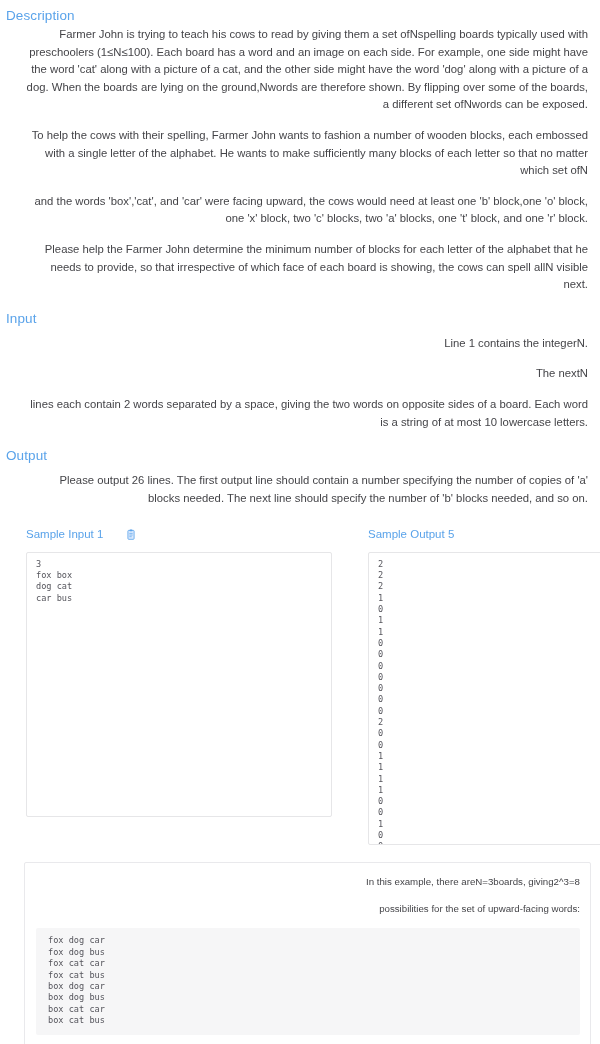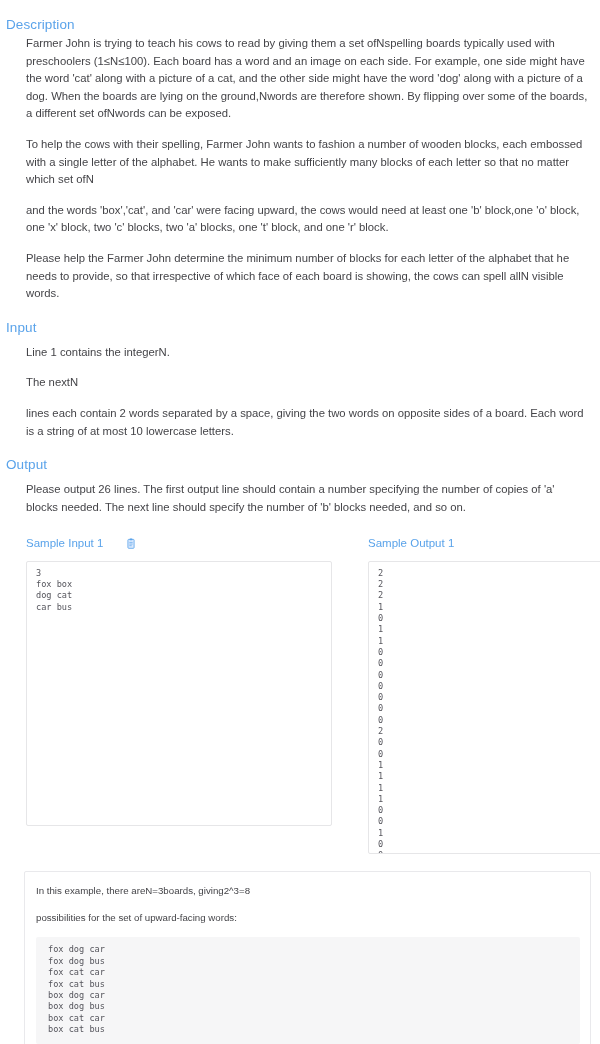--- a/index.html
+++ b/index.html
@@ -18,30 +18,30 @@
 
   .section-title {
     color: #5aa3ea;
     font-size: 13.5px;
     font-weight: 400;
     margin: 0;
     padding: 0 0 0 6px;
     line-height: 20px;
     letter-spacing: .1px;
   }
-  #desc-title { padding-top: 15px; }
+  #desc-title { padding-top: 6px; }
 
   .body-block { padding: 0 12px 0 26px; }
 
   p.para {
     margin: 0 0 13px 0;
     font-size: 11.3px;
     line-height: 17.6px;
     color: #444448;
-    text-align: left;
+    text-align: right;
     word-break: break-word;
   }
   p.para:last-child { margin-bottom: 0; }
   .gap-md { height: 15px; }
 
   
   .samples {
     position: relative;
     padding: 0 0 0 26px;
     margin-top: 18px;
@@ -108,21 +108,21 @@
 </head>
 <body>
 
 <div class="page">
 
   <h2 class="section-title" id="desc-title">Description</h2>
   <div class="body-block">
     <p class="para">Farmer John is trying to teach his cows to read by giving them a set ofNspelling boards typically used with preschoolers (1≤N≤100). Each board has a word and an image on each side. For example, one side might have the word 'cat' along with a picture of a cat, and the other side might have the word 'dog' along with a picture of a dog. When the boards are lying on the ground,Nwords are therefore shown. By flipping over some of the boards, a different set ofNwords can be exposed.</p>
     <p class="para">To help the cows with their spelling, Farmer John wants to fashion a number of wooden blocks, each embossed with a single letter of the alphabet. He wants to make sufficiently many blocks of each letter so that no matter which set ofN</p>
     <p class="para">and the words 'box','cat', and 'car' were facing upward, the cows would need at least one 'b' block,one 'o' block, one 'x' block, two 'c' blocks, two 'a' blocks, one 't' block, and one 'r' block.</p>
-    <p class="para">Please help the Farmer John determine the minimum number of blocks for each letter of the alphabet that he needs to provide, so that irrespective of which face of each board is showing, the cows can spell allN visible words.</p>
+    <p class="para">Please help the Farmer John determine the minimum number of blocks for each letter of the alphabet that he needs to provide, so that irrespective of which face of each board is showing, the cows can spell allN visible next.</p>
   </div>
 
   <div class="gap-md"></div>
 
   <h2 class="section-title">Input</h2>
   <div class="body-block">
     <div style="height:6px"></div>
     <p class="para">Line 1 contains the integerN.</p>
     <p class="para">The nextN</p>
     <p class="para">lines each contain 2 words separated by a space, giving the two words on opposite sides of a board. Each word is a string of at most 10 lowercase letters.</p>
@@ -151,21 +151,21 @@
         </span>
       </div>
       <pre class="code-box in">3
 fox box
 dog cat
 car bus</pre>
     </div>
 
     <div class="sample-col right">
       <div class="sample-head">
-        <span>Sample Output 1</span>
+        <span>Sample Output 5</span>
       </div>
       <pre class="code-box out">2
 2
 2
 1
 0
 1
 1
 0
 0

